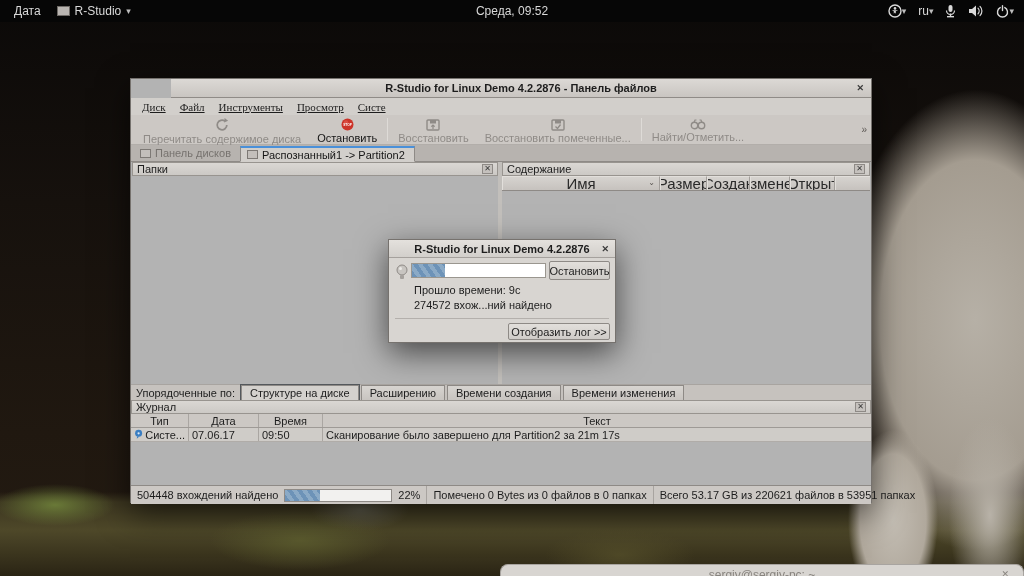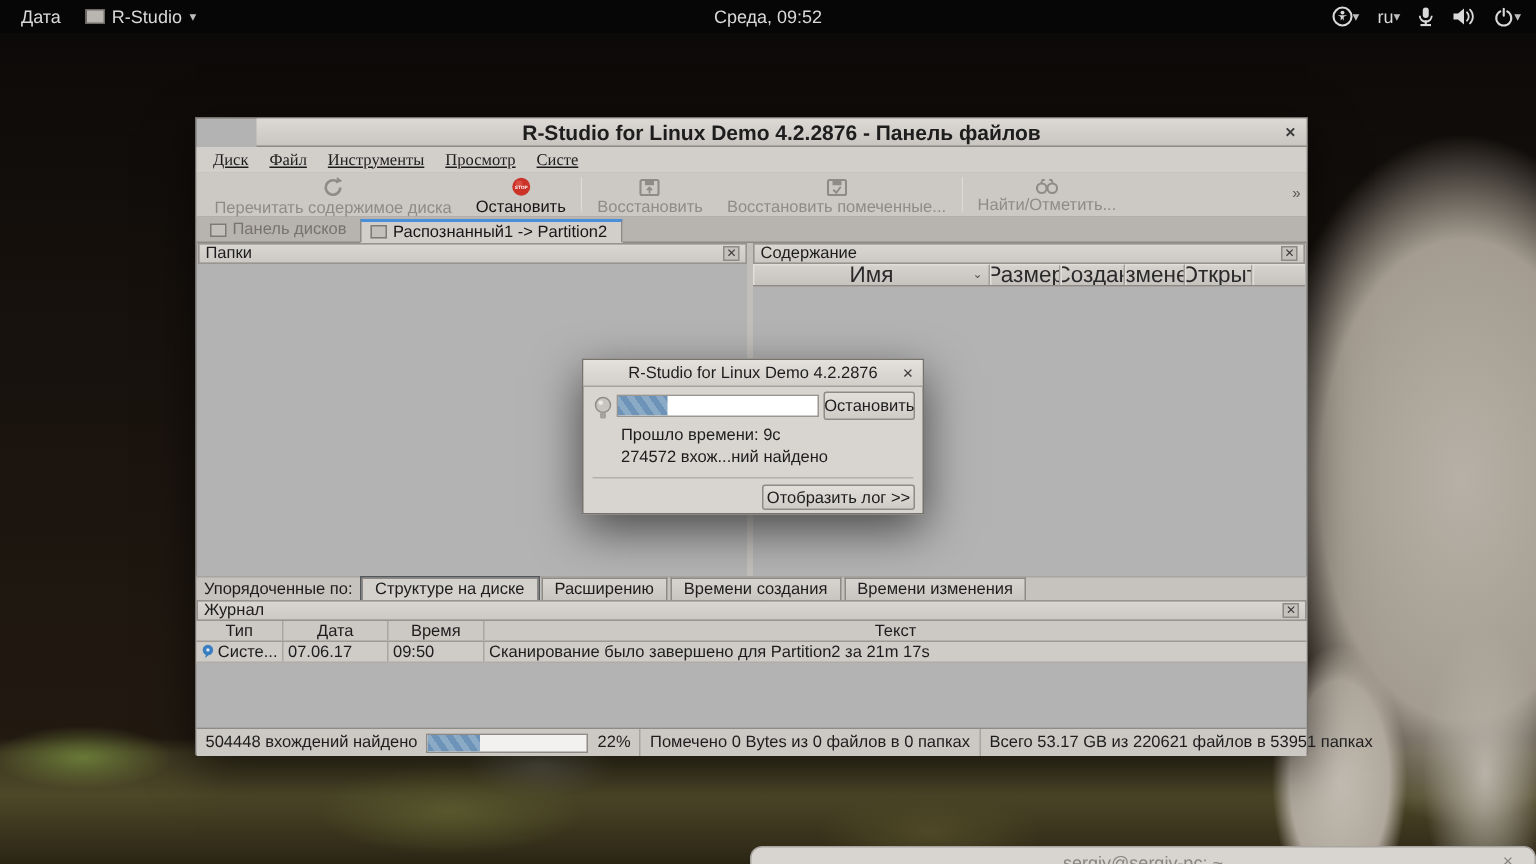--- a/index.html
+++ b/index.html
@@ -37,21 +37,21 @@
   
   .win-border { border:1px solid #76726e; box-shadow:0 10px 30px rgba(0,0,0,.6); }
   .closebox { font-size:9px; color:#3a3a3a; line-height:1; cursor:default; }
   .closebox::after { content:"✕"; }
 
   
   .window { position:absolute; left:130px; top:78px; width:742px; height:425px; background:#b3b3b3;
     font-size:11px; color:#1d1d1d; z-index:10; }
   .w-title { position:absolute; top:0; left:0; right:0; height:19px;
     background:linear-gradient(#dcd9d5,#c9c5c1); border-bottom:1px solid #8f8b87;
-    display:flex; align-items:center; justify-content:center; font-weight:bold; font-size:14px;margin-left:40px; }
+    display:flex; align-items:center; justify-content:center; font-weight:bold; font-size:11px;margin-left:40px; }
   .w-title .closebox { position:absolute; right:7px; top:5px; }
   .w-menu { position:absolute; top:19px; left:0; right:0; height:17px; background:#d2cfcb;
     display:flex; align-items:center; padding-left:4px; }
   .w-menu span { padding:1px 7px; text-decoration:underline;font-family:Liberation Serif, serif; }
   .w-tools { position:absolute; top:36px; left:0; right:0; height:30px; background:#ccc8c4;
     border-bottom:1px solid #b2aeaa; display:flex; align-items:stretch; padding-left:4px; }
   .tbtn { display:flex; flex-direction:column; align-items:center; justify-content:space-between;
     padding:3px 8px 2px; gap:1px; }
   .tbtn .tlabel { font-size:11px; white-space:nowrap; }
   .tbtn.disabled .tlabel { color:#8f8b87; }
@@ -104,21 +104,21 @@
   .st-sec { display:flex; align-items:center; height:100%; padding:0 6px; border-right:1px solid #a8a4a0; white-space:nowrap; }
   .st-sec:last-child { border-right:none; }
   .pbar { width:108px; height:13px; background:#f2f1ef; border:1px solid #8e8a86; margin:0 6px; position:relative; overflow:hidden; }
   .pfill { position:absolute; left:0; top:0; bottom:0; width:0;
     background:repeating-linear-gradient(55deg,#6d93b8 0 4px,#8baac6 4px 8px); }
 
   
   .dialog { position:absolute; left:388px; top:239px; width:228px; height:104px; background:#d8d5d1;
     z-index:20; font-size:11px; color:#1d1d1d; }
   .d-title { height:18px; background:linear-gradient(#e4e1dd,#d2cfcb); border-bottom:1px solid #a5a19d;
-    display:flex; align-items:center; justify-content:center; font-weight:normal; position:relative; }
+    display:flex; align-items:center; justify-content:center; font-weight:bold; position:relative; }
   .d-title .closebox { position:absolute; right:6px; top:5px; }
   .d-body { position:relative; height:86px; }
   .bulb { position:absolute; left:7px; top:6px; }
   .d-pbar { position:absolute; left:22px; top:5px; width:135px; height:15px; background:#ffffff;
     border:1px solid #9a968f; overflow:hidden; }
   .d-btn { position:absolute; background:linear-gradient(#e2dfdb,#cfccc8); border:1px solid #8e8a86;
     border-radius:2px; display:flex; align-items:center; justify-content:center; white-space:nowrap; }
   .d-stop { left:160px; top:3px; width:61px; height:19px; }
   .d-line1 { position:absolute; left:25px; top:26px; }
   .d-line2 { position:absolute; left:25px; top:41px; }

